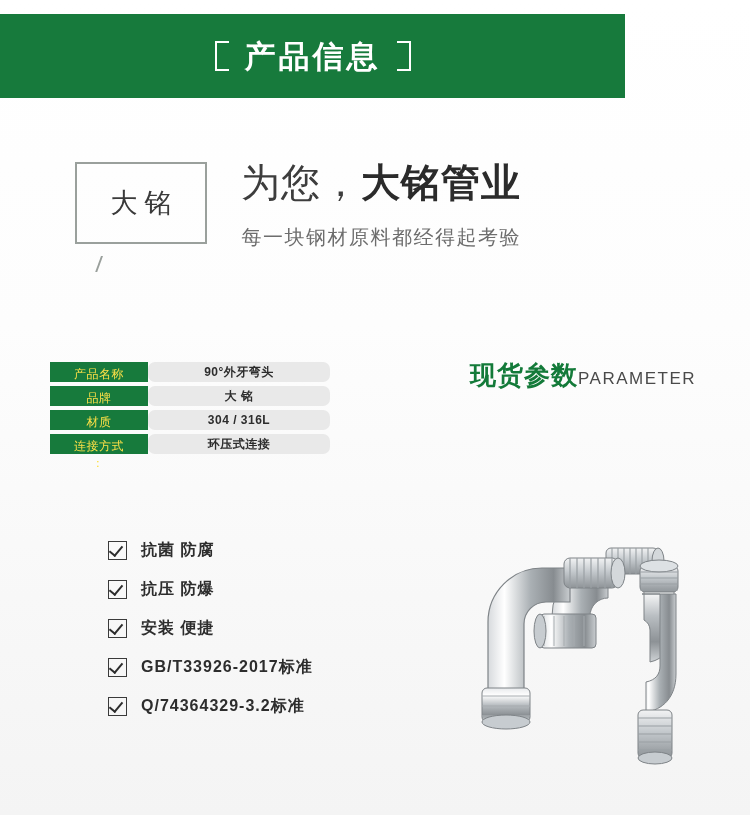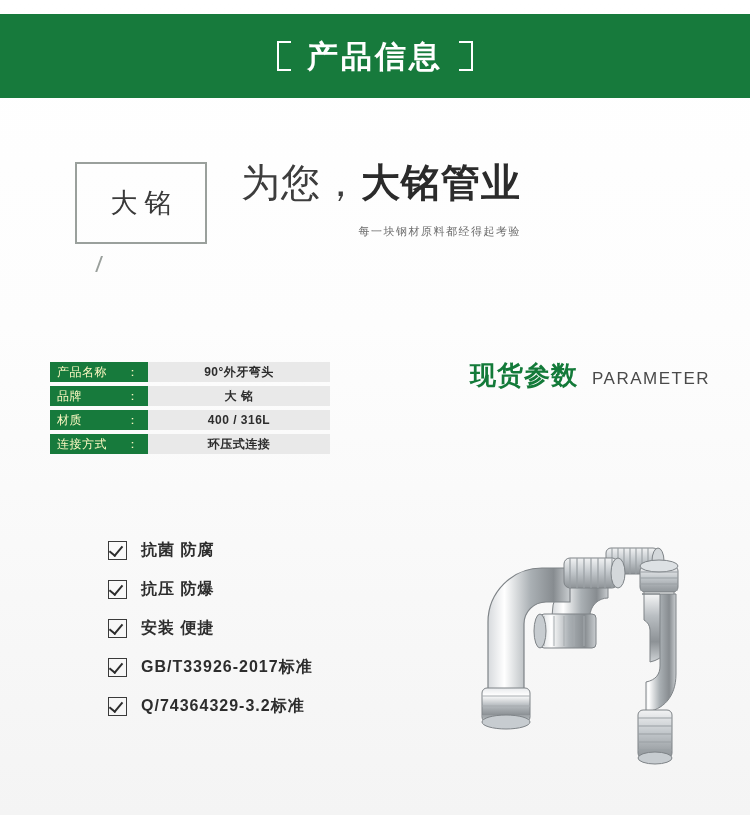--- a/index.html
+++ b/index.html
@@ -19,21 +19,21 @@
     height: 815px;
     background: linear-gradient(180deg, #ffffff 0%, #fdfdfd 40%, #f4f4f4 100%);
     overflow: hidden;
   }
 
   
   .banner {
     position: absolute;
     left: 0;
     top: 14px;
-    width: 750px;
+    width: 625px;
     height: 84px;
     background: #177a3c;
     display: flex;
     flex-direction: column;
     align-items: center;
     justify-content: center;
   }
   .banner-title-row {
     display: flex;
     align-items: center;
@@ -147,21 +147,21 @@
     letter-spacing: 1px;
     white-space: nowrap;
     font-family: "Liberation Serif", serif;
   }
   .slogan-main .bold {
     font-weight: bold;
     color: #2b2b2b;
   }
   .slogan-sub {
     margin-top: 14px;
-    font-size: 11px;
+    font-size: 20px;
     color: #6d6d6d;
     letter-spacing: 1.5px;
     text-align: right;
   }
 
   
   .spec-table {
     position: absolute;
     left: 50px;
     top: 362px;
@@ -169,50 +169,51 @@
   }
   .spec-row {
     display: flex;
     height: 20px;
     margin-bottom: 4px;
     align-items: stretch;
   }
   .spec-label {
     width: 98px;
     background: #177a3c;
-    color: #fef9c3;
+    color: #fde047;
     font-size: 12px;
     display: flex;
     align-items: center;
     justify-content: space-between;
     padding: 4px 7px;
     box-sizing: border-box;
     letter-spacing: 0.5px;
+    flex-direction: column;
   }
   .spec-label .colon { padding-right: 2px; }
   .spec-value {
     flex: 1;
     background: #e9e9e9;
     color: #2d2d2d;
     font-size: 12px;
     display: flex;
     align-items: center;
     justify-content: center;
     font-weight: bold;
     letter-spacing: 0.5px;
+    border-radius: 7px;
   }
 
   
   .param-head {
     position: absolute;
     left: 470px;
     top: 358px;
     display: flex;
     align-items: baseline;
-    gap: 14px;
   }
   .param-cn {
     font-size: 26px;
     font-weight: bold;
     color: #137a39;
     letter-spacing: 1px;
   }
   .param-en {
     font-size: 17px;
     color: #4a4a4a;
@@ -321,21 +322,21 @@
         <span>品牌</span>
         <span class="colon">：</span>
       </div>
       <div class="spec-value">大 铭</div>
     </div>
     <div class="spec-row">
       <div class="spec-label">
         <span>材质</span>
         <span class="colon">：</span>
       </div>
-      <div class="spec-value">400 / 316L</div>
+      <div class="spec-value">304 / 316L</div>
     </div>
     <div class="spec-row">
       <div class="spec-label">
         <span>连接方式</span>
         <span class="colon">：</span>
       </div>
       <div class="spec-value">环压式连接</div>
     </div>
   </div>
 

